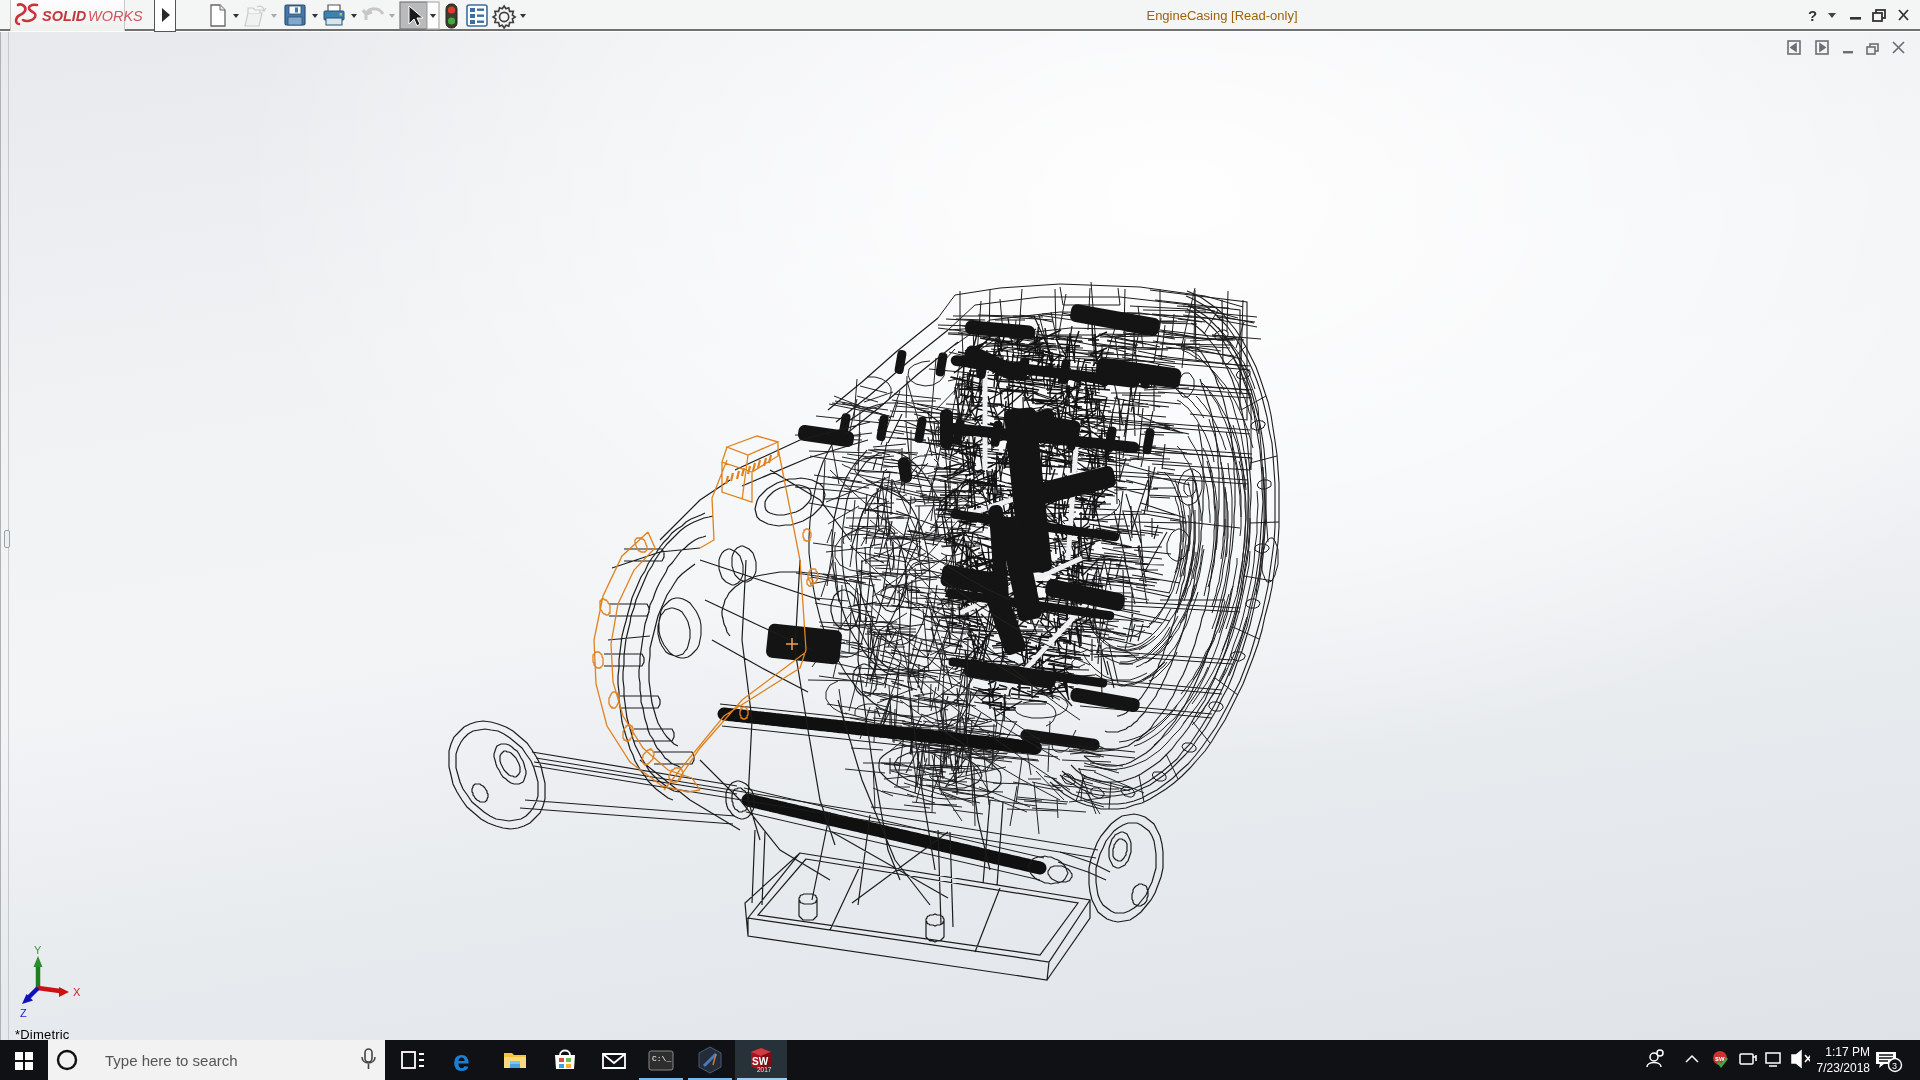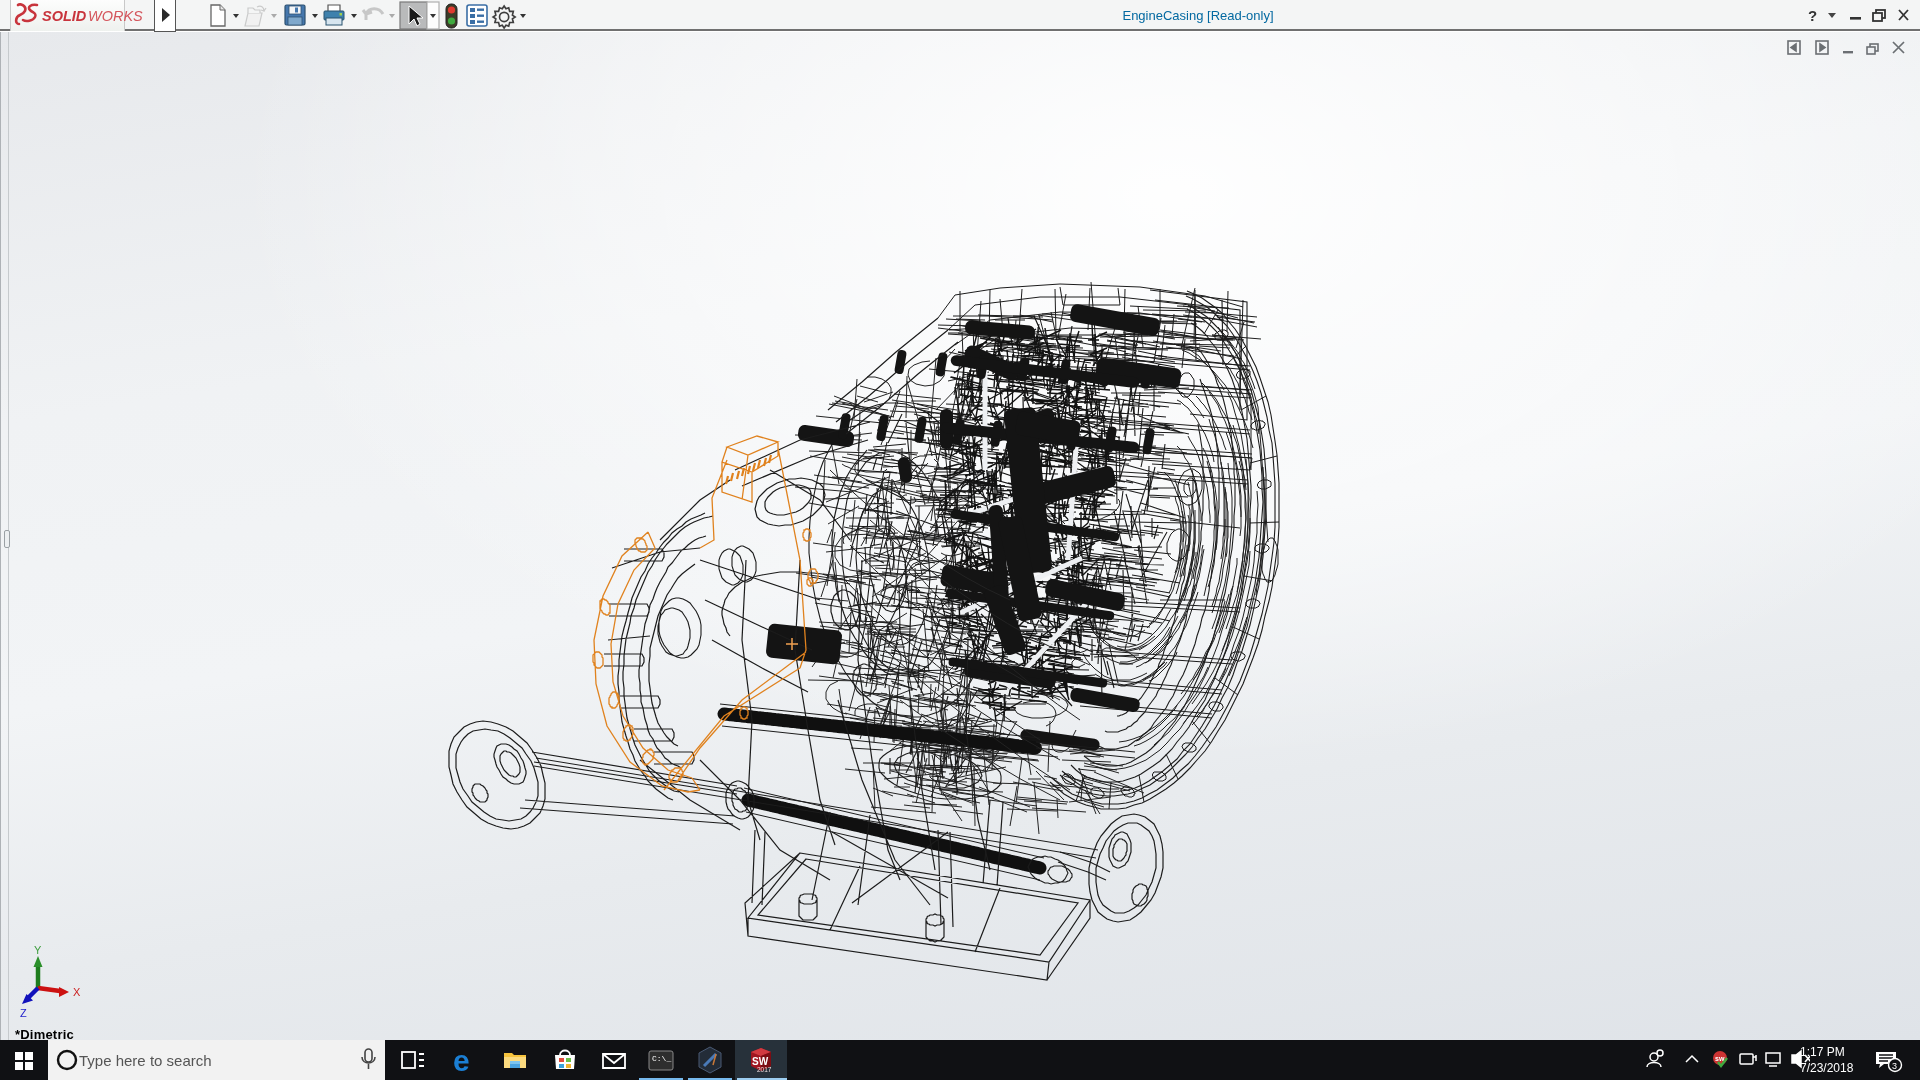--- a/index.html
+++ b/index.html
@@ -1,30 +1,30 @@
 <!DOCTYPE html>
 <html><head><meta charset="utf-8"><style>
 *{margin:0;padding:0;box-sizing:border-box}
 html,body{width:1920px;height:1080px;overflow:hidden;font-family:"Liberation Sans",sans-serif}
 #titlebar{position:absolute;left:0;top:0;width:1920px;height:31px;background:#f4f5f5;border-bottom:2px solid #707070}
 #logo{position:absolute;left:10px;top:0;width:115px;height:31px;background:linear-gradient(180deg,#fdfdfd,#eef1ee);border-left:1px solid #c8c8c8;border-right:1px solid #c8c8c8}
 #flyout{position:absolute;left:154px;top:0;width:22px;height:32px;background:#fff;border:1px solid #555;border-top:none}
-#title{position:absolute;left:1082px;top:8px;width:232px;text-align:center;font-size:13px;color:#0369a1}
+#title{position:absolute;left:1106px;top:8px;width:232px;text-align:center;font-size:13px;color:#a16207}
 #viewport{position:absolute;left:0;top:32px;width:1920px;height:1008px;
 background:
  radial-gradient(ellipse 1250px 760px at 61% 16%, rgba(255,255,255,0.95) 0%, rgba(255,255,255,0.45) 45%, rgba(255,255,255,0) 75%),
  linear-gradient(171deg,#e7e9ec 0%,#f0f2f4 30%,#f2f4f6 52%,#e8ebee 72%,#dfe3e8 100%)}
 #vline1{position:absolute;left:0;top:32px;width:1px;height:1008px;background:#aeb2b6}
 #vline2{position:absolute;left:8px;top:32px;width:1px;height:1008px;background:#c6cacd}
 #handle{position:absolute;left:4px;top:530px;width:6px;height:18px;background:#eceff1;border:1px solid #9aa0a4;border-radius:2px}
-#dimetric{position:absolute;left:15px;top:1027px;font-size:13px;font-weight:700;color:#000;letter-spacing:0.2px}
+#dimetric{position:absolute;left:15px;top:1027px;font-size:13px;font-weight:400;color:#000;letter-spacing:0.2px}
 #taskbar{position:absolute;left:0;top:1040px;width:1920px;height:40px;background:#101114}
 #search{position:absolute;left:48px;top:1040px;width:337px;height:40px;background:#f2f2f2;display:flex;align-items:center}
 #search span{color:#555;font-size:15px;margin-left:14px}
-#clock{position:absolute;left:1800px;top:1044px;width:70px;color:#fff;font-size:12px;line-height:16px}
+#clock{position:absolute;left:1800px;top:1044px;width:70px;text-align:right;color:#fff;font-size:12px;line-height:16px}
 .ticon{position:absolute;top:1040px;width:48px;height:40px;display:flex;align-items:center;justify-content:center}
 </style></head><body>
 
 <div id="viewport"></div>
 <div id="vline1"></div>
 <div id="vline2"></div>
 <div id="handle"></div>
 
 <svg id="model" style="position:absolute;left:0;top:0" width="1920" height="1080" viewBox="0 0 1920 1080">
 <path d="M1013,316 L1035,316 M993,334 L1021,332 M1130,335 L1148,335 M1174,344 L1200,344 M1209,318 L1257,327 M1153,341 L1221,351 M1051,312 L1061,359 M995,320 L1025,320 M956,319 L985,320 M997,355 L1046,361 M967,348 L1018,344 M1119,315 L1102,371 M1020,315 L1053,322 M1138,306 L1143,347 M989,316 L1053,320 M1066,294 L1058,338 M973,321 L974,359 M1123,333 L1174,337 M959,325 L990,332 M1091,282 L1096,345 M1009,338 L1054,344 M1161,331 L1195,337 M1176,345 L1242,359 M938,328 L995,335 M1143,310 L1206,311 M1042,314 L1097,317 M1000,299 L1004,344 M953,316 L1001,316 M978,315 L1043,317 M1177,306 L1229,308 M1212,335 L1240,338 M949,330 L991,327 M1165,325 L1161,360 M1183,315 L1224,320 M1038,315 L1100,324 M1185,312 L1214,313 M986,352 L1056,346 M1094,343 L1127,348 M1212,335 L1261,339 M1060,352 L1128,355 M1107,340 L1137,346 M1098,335 L1146,344 M986,345 L1019,345 M1016,345 L1057,350 M1022,345 L1020,371 M1160,344 L1230,345 M1178,319 L1202,322 M948,334 L997,337 M1127,313 L1192,317 M1183,306 L1215,311 M1126,318 L1144,318 M962,332 L964,378 M1163,334 L1228,341 M1185,339 L1182,368 M1031,333 L1098,346 M1038,327 L1045,389 M1195,288 L1181,349 M991,349 L1025,354 M1152,314 L1215,319 M1217,317 L1255,322 M1244,322 L1236,348 M1215,315 L1254,323 M1139,321 L1187,322 M985,343 L1051,347 M1094,345 L1116,346 M1112,322 L1174,323 M1144,321 L1177,321 M981,301 L977,354 M1200,338 L1233,340 M1051,336 L1093,339 M1062,313 L1089,318 M948,333 L984,333 M1181,347 L1200,348 M1016,320 L1014,342 M1051,339 L1082,341 M1150,349 L1190,348 M963,356 L1025,363 M1045,347 L1114,353 M1190,341 L1236,338 M1199,346 L1230,348 M1013,325 L1019,356 M946,319 L981,321 M1095,311 L1116,312 M1050,335 L1079,335 M1040,356 L1097,357 M1039,315 L1056,380 M1054,347 L1083,348 M1030,343 L1056,344 M1040,335 L1082,337 M938,325 L973,326 M1174,314 L1172,336 M1110,348 L1168,350 M1204,312 L1257,317 M1084,313 L1141,319 M958,333 L1025,344 M1039,324 L1032,362 M1130,306 L1188,309 M1166,337 L1235,340 M1162,323 L1197,324 M1166,347 L1234,356" fill="none" stroke="#1e1e1e" stroke-width="1"></path>
@@ -222,21 +222,21 @@
 <path d="M40,6 L45,9.5 L40,13 Z" fill="#6b6f73"></path>
 <rect x="63" y="13" width="10" height="2.4" fill="#6b6f73" stroke="none"></rect>
 <rect x="90" y="6" width="8" height="7"></rect>
 <rect x="87" y="9" width="8" height="7" fill="#eef0f2"></rect>
 <path d="M113,4 L124,15 M124,4 L113,15" stroke-width="1.7"></path>
 </g>
 </svg>
 
 <div id="taskbar"></div>
 <div id="search">
-    <span style="margin-left:31px">Type here to search</span>
+    <span style="margin-left:57px">Type here to search</span>
   </div>
 <svg style="position:absolute;left:48px;top:1040px" width="337" height="40" viewBox="0 0 337 40">
 <circle cx="19" cy="20" r="9" fill="none" stroke="#111" stroke-width="2.4"></circle>
 <g stroke="#444" stroke-width="1.6" fill="none">
 <rect x="317" y="9" width="7" height="13" rx="3.5"></rect>
 <path d="M314,17 C314,25 327,25 327,17 M320.5,24 L320.5,29"></path>
 </g>
 </svg>
 
 <svg class="ticon" style="left:0" width="48" height="40" viewBox="0 0 48 40">

